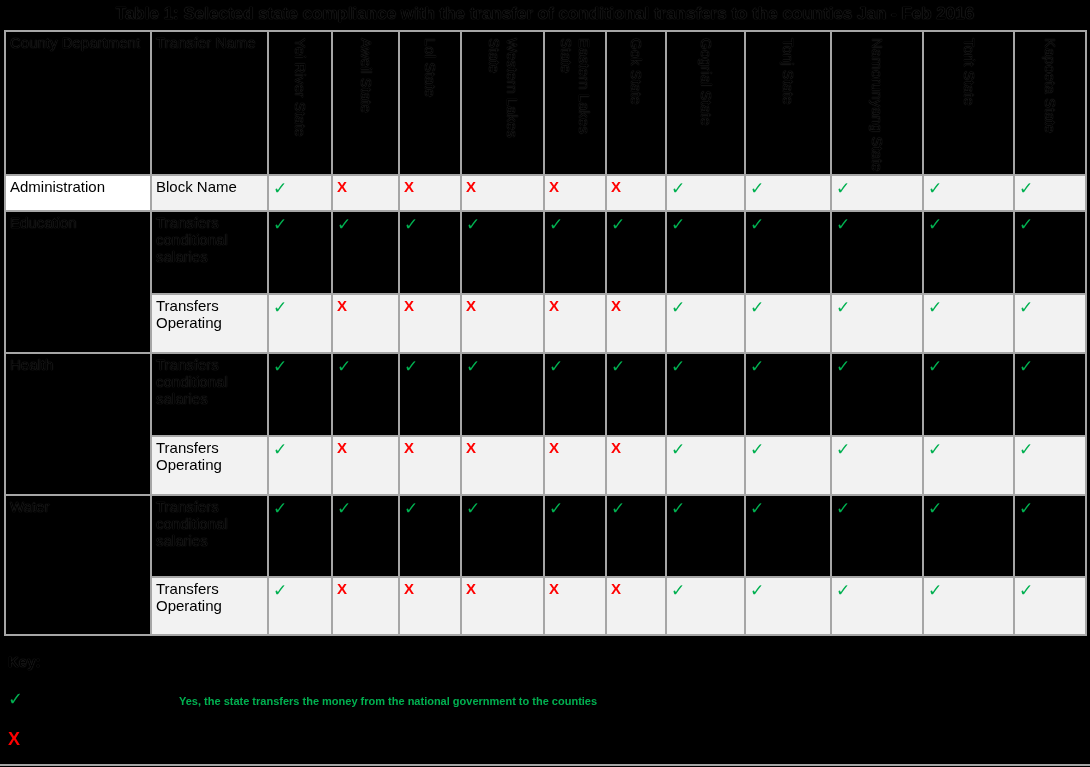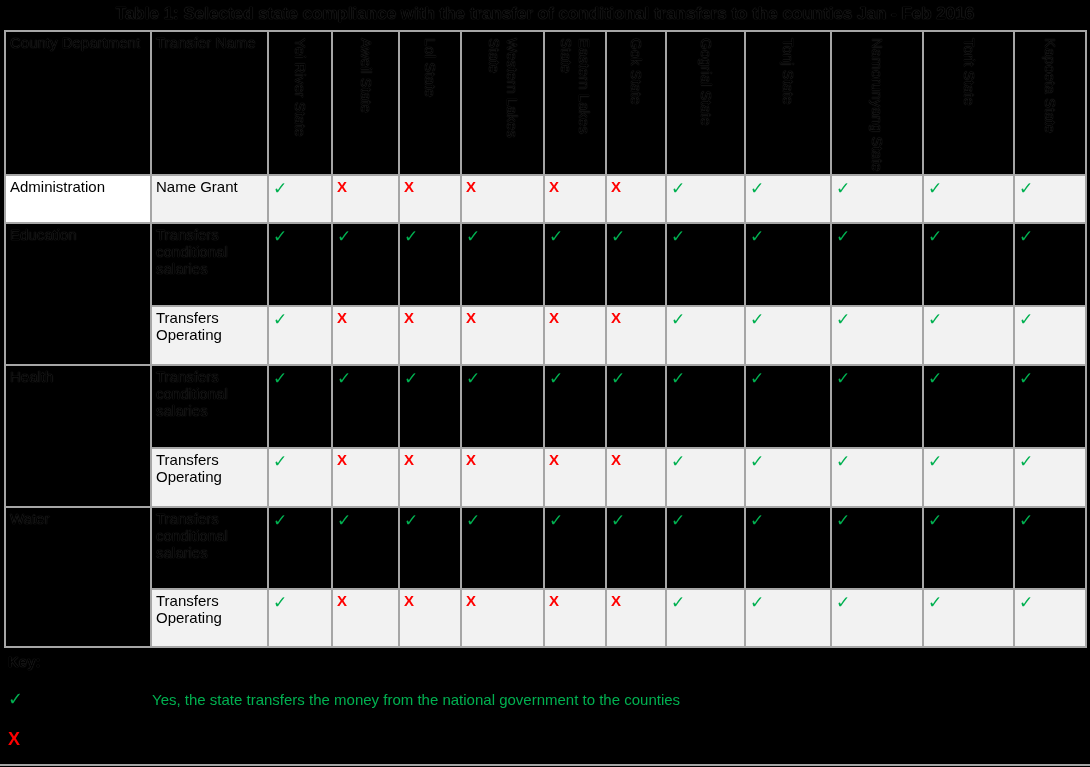--- a/index.html
+++ b/index.html
@@ -34,21 +34,21 @@
   td.transfer-cell{padding-left:5px;padding-top:3px;}
   td.mark-cell{text-align:center;vertical-align:middle;}
   .mark{font-weight:bold;font-size:17px;}
   .yes{color:#00B050;}
   .no{color:#FF0000;}
   .mark.no{font-size:15px;}
   .key{position:absolute;left:8px;top:653px;width:1070px;}
   .key-label{font-size:15px;font-weight:bold;margin-bottom:18px;}
   .key-row{display:flex;align-items:baseline;margin-bottom:19px;}
   .key-mark{width:144px;font-weight:bold;font-size:18px;}
-  .key-text{font-weight:normal;font-size:15px;}
+  .key-text{font-weight:bold;font-size:11px;margin-left:27px;}
   .bottom-line{position:absolute;left:0;bottom:1px;width:100%;height:2px;background:#a6a6a6;}
 </style>
 </head>
 <body>
 
 <div class="page">
 
   <div class="title ghost">Table 1: Selected state compliance with the transfer of conditional transfers to the counties Jan - Feb 2016</div>
 
   <table class="grid">
@@ -100,23 +100,23 @@
           </th>
           <th class="state-th">
             <div class="vert ghost">Torit State</div>
           </th>
           <th class="state-th">
             <div class="vert ghost">Kapoeta State</div>
           </th>
         </tr>
     </thead>
     <tbody id="table-body">
-        <tr style="height: 48px;">
+        <tr style="height: 36px;">
           <td rowspan="1" class="group-cell admin">Administration</td>
-          <td class="transfer-cell light">Name Grant</td>
+          <td class="transfer-cell light">Block Name</td>
           <td class="mark-cell light"><span class="mark yes">✓</span></td>
           <td class="mark-cell light"><span class="mark no">X</span></td>
           <td class="mark-cell light"><span class="mark no">X</span></td>
           <td class="mark-cell light"><span class="mark no">X</span></td>
           <td class="mark-cell light"><span class="mark no">X</span></td>
           <td class="mark-cell light"><span class="mark no">X</span></td>
           <td class="mark-cell light"><span class="mark yes">✓</span></td>
           <td class="mark-cell light"><span class="mark yes">✓</span></td>
           <td class="mark-cell light"><span class="mark yes">✓</span></td>
           <td class="mark-cell light"><span class="mark yes">✓</span></td>

